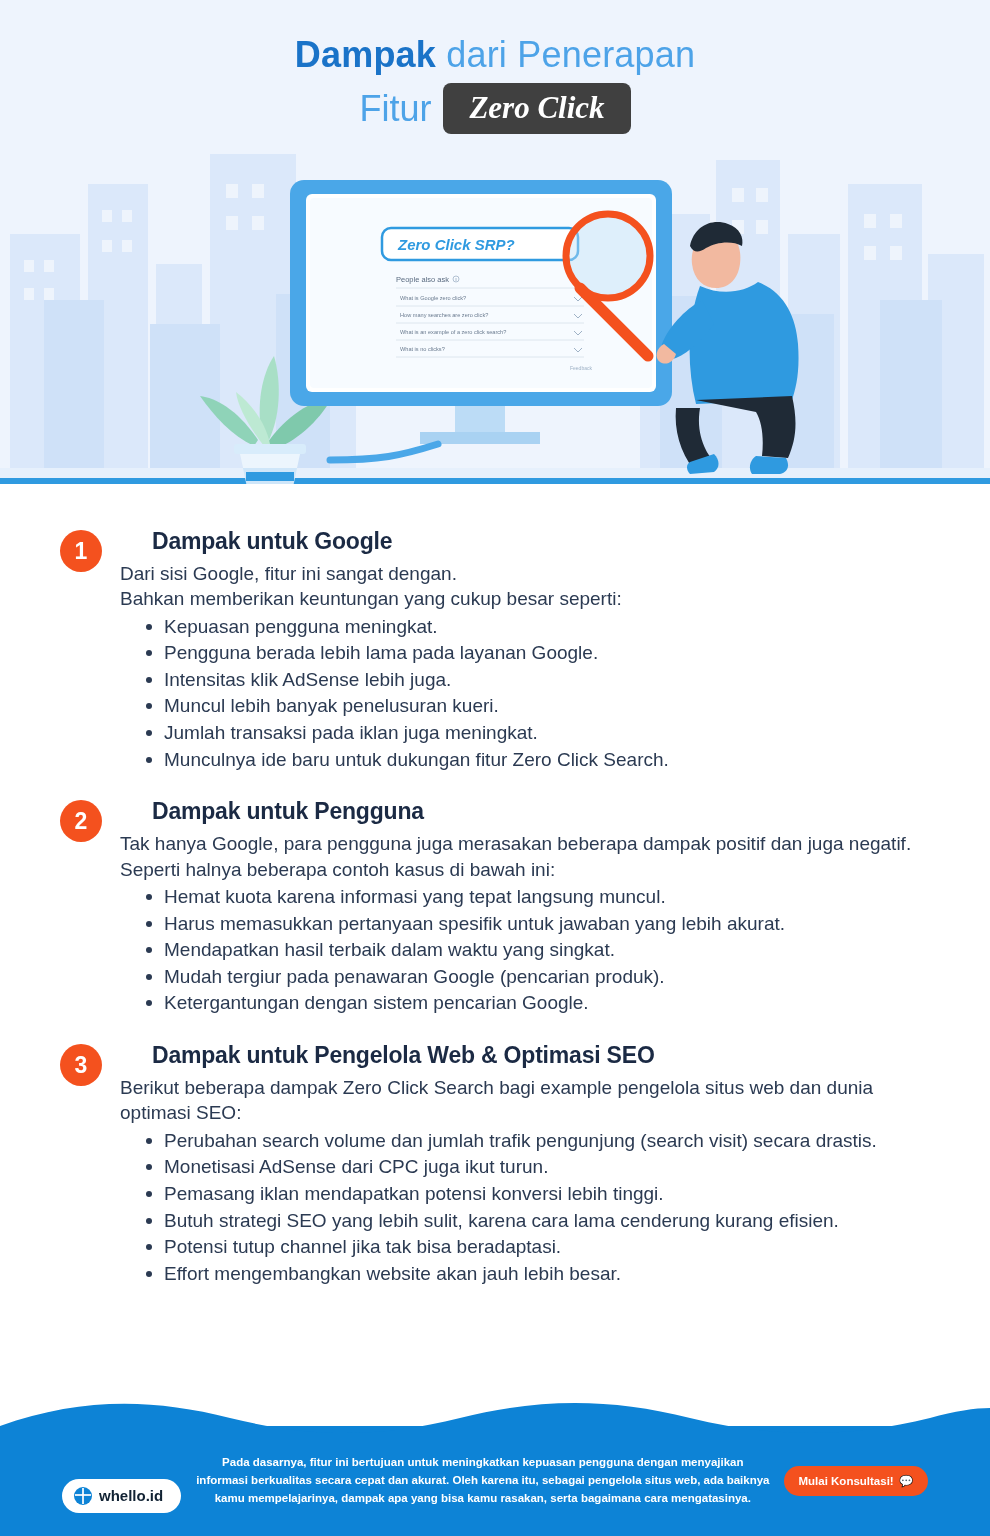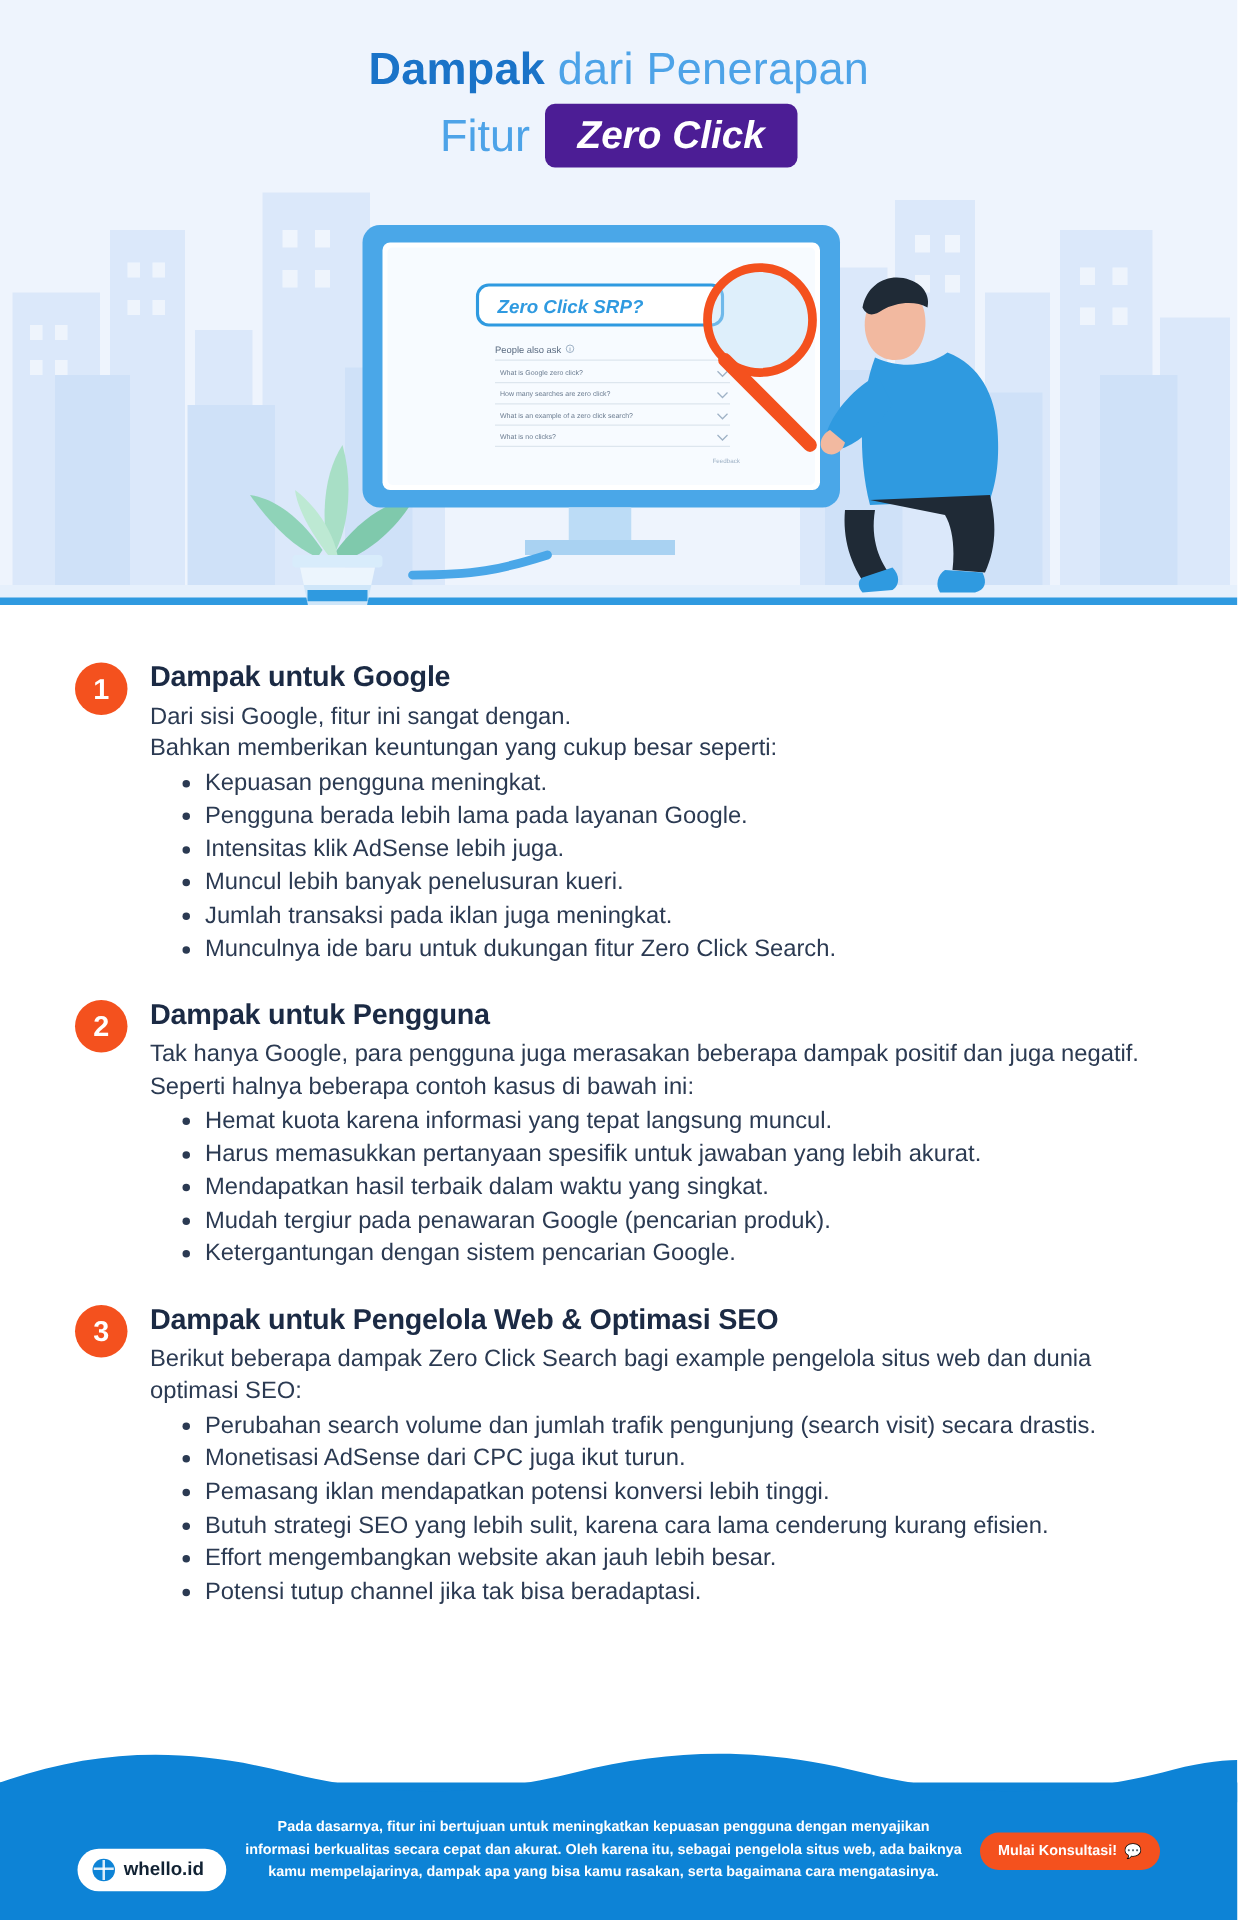--- a/index.html
+++ b/index.html
@@ -45,28 +45,29 @@
   .hero-line2 {
     margin-top: 8px;
     font-size: 36px;
     color: #4da3e8;
     display: flex;
     align-items: center;
     justify-content: center;
     gap: 12px;
   }
   .badge {
-    background: #4c1d95;
+    background: #404040;
     color: #ffffff;
     font-weight: bold;
     font-style: italic;
     font-size: 31px;
     padding: 9px 26px 11px 26px;
     border-radius: 8px;
     line-height: 1;
+    font-family: Liberation Serif, serif;
   }
 
   
   .illus { position: absolute; left: 0; top: 160px; width: 990px; height: 324px; z-index: 2; }
 
   .hero-divider {
     position: absolute; left: 0; bottom: 0; width: 990px; height: 6px;
     background: #2f9ae0;
   }
 
@@ -90,20 +91,21 @@
     margin-right: 18px;
     margin-top: 2px;
   }
   .sec-body { flex: 1 1 auto; padding-top: 0px; }
   .sec-title {
     font-size: 23px;
     font-weight: bold;
     color: #1b2a44;
     margin-bottom: 6px;
     letter-spacing: -0.2px;
+    margin-left: 32px;
   }
   .sec-intro {
     font-size: 19px;
     color: #2b3a52;
     line-height: 1.33;
   }
   ul.bullets {
     margin: 2px 0 0 26px;
     padding: 0;
     list-style: none;
@@ -361,22 +363,22 @@
     <div class="section">
       <div class="num">3</div>
       <div class="sec-body">
         <div class="sec-title">Dampak untuk Pengelola Web &amp; Optimasi SEO</div>
         <div class="sec-intro">Berikut beberapa dampak Zero Click Search bagi example pengelola situs web dan dunia optimasi SEO:</div>
         <ul class="bullets">
           <li>Perubahan search volume dan jumlah trafik pengunjung (search visit) secara drastis.</li>
           <li>Monetisasi AdSense dari CPC juga ikut turun.</li>
           <li>Pemasang iklan mendapatkan potensi konversi lebih tinggi.</li>
           <li>Butuh strategi SEO yang lebih sulit, karena cara lama cenderung kurang efisien.</li>
+          <li>Potensi tutup channel jika tak bisa beradaptasi.</li>
           <li>Effort mengembangkan website akan jauh lebih besar.</li>
-          <li>Potensi tutup channel jika tak bisa beradaptasi.</li>
         </ul>
       </div>
     </div>
   </div>
 
   <div class="footer">
     <svg class="wave" viewBox="0 0 990 50" preserveAspectRatio="none">
       <path d="M0 34 C 80 6, 150 6, 230 26 C 310 46, 380 46, 460 26 C 540 6, 610 6, 690 26 C 770 46, 850 46, 930 26 C 955 19, 975 16, 990 16 L990 50 L0 50 Z" fill="#0d83d6"></path>
     </svg>
     <div class="footer-inner">

